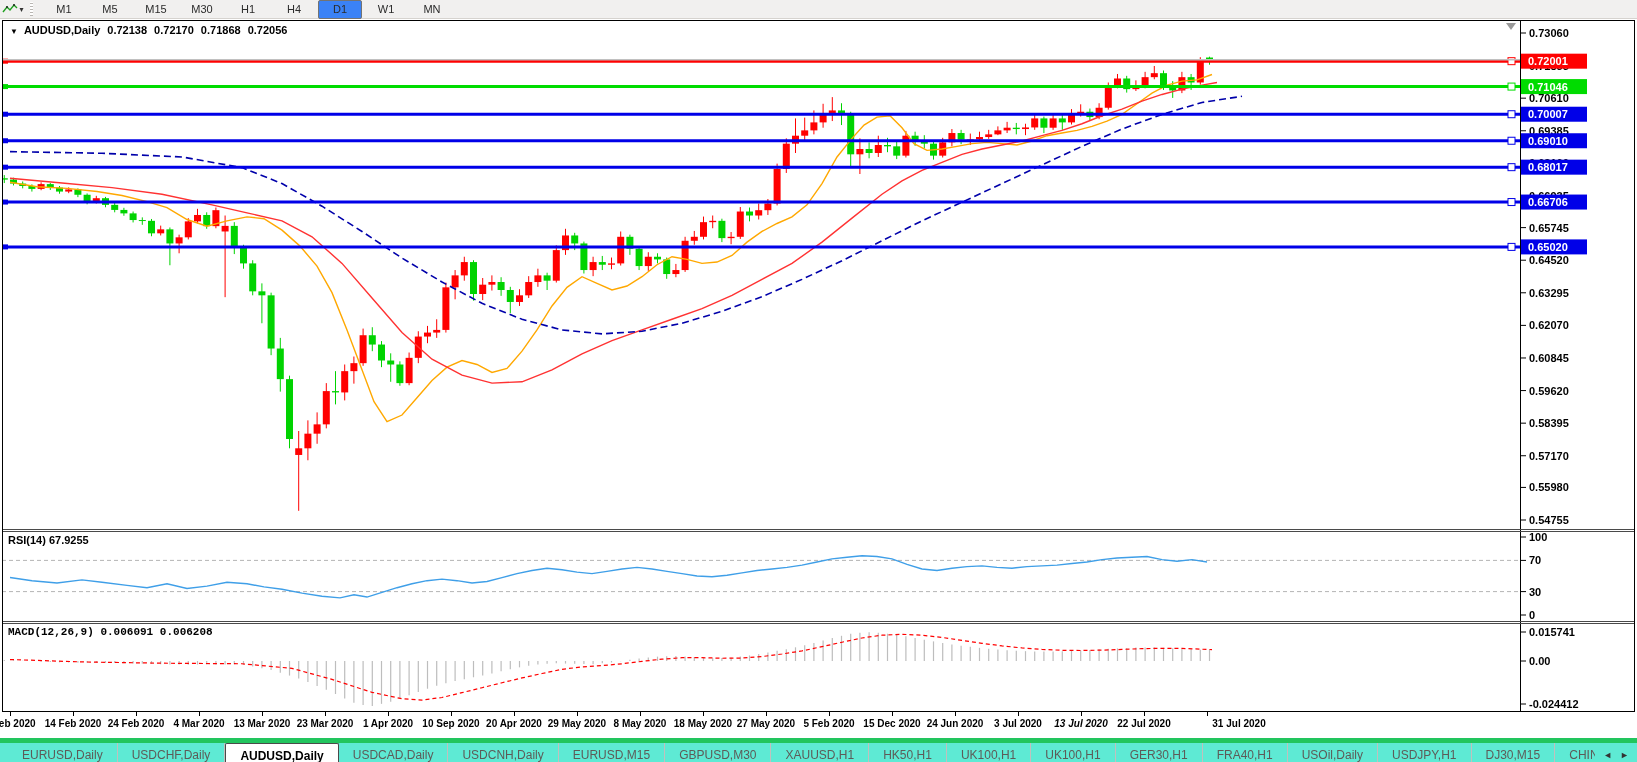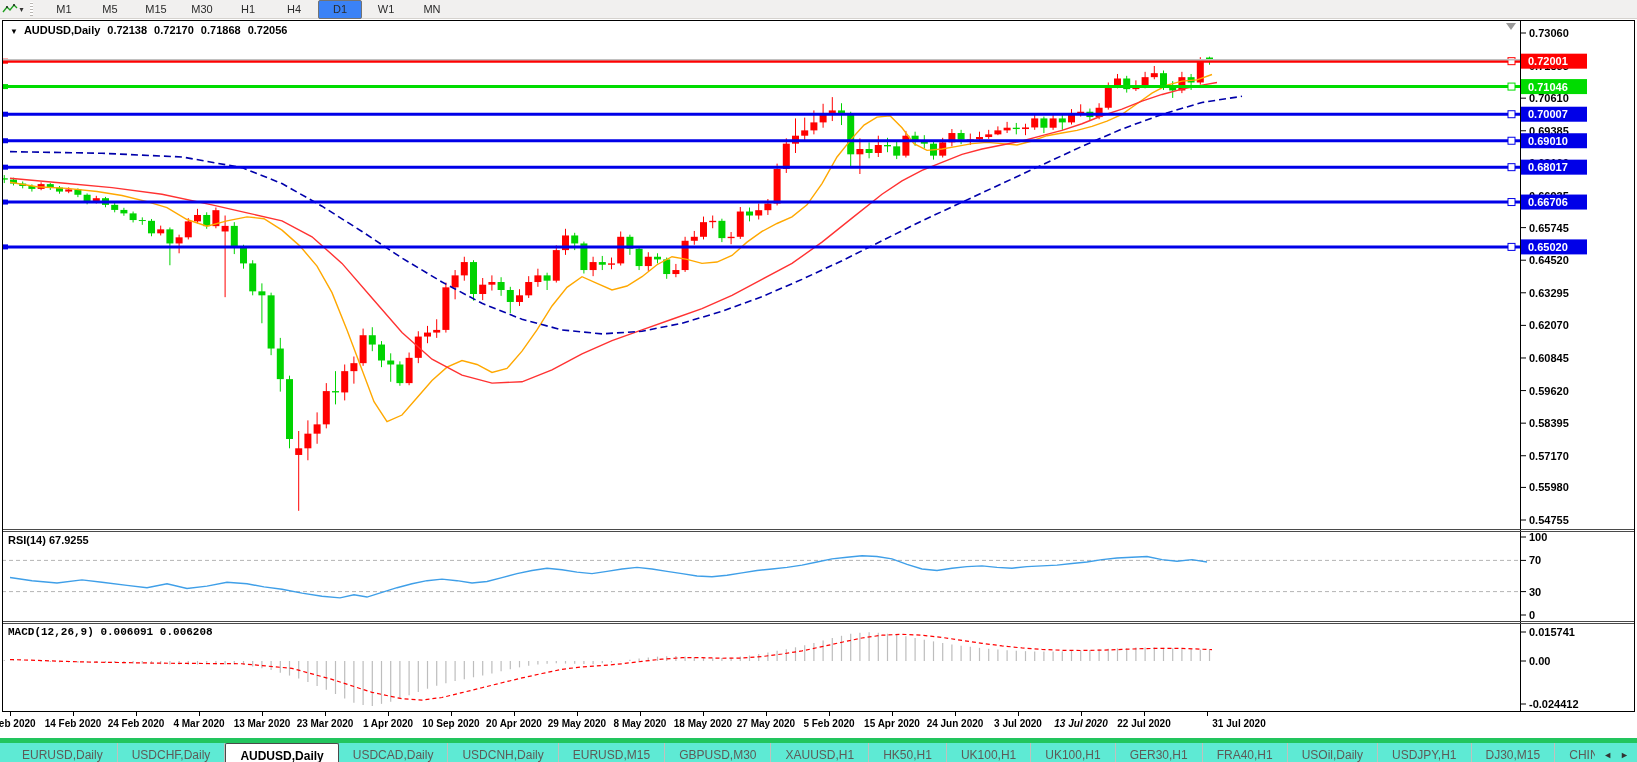--- a/index.html
+++ b/index.html
@@ -594,21 +594,21 @@
       <div class="date-label" style="left: 575px;">29 May 2020</div>
       <div class="date-tick" style="left: 638px;"></div>
       <div class="date-label" style="left: 638px;">8 May 2020</div>
       <div class="date-tick" style="left: 701px;"></div>
       <div class="date-label" style="left: 701px;">18 May 2020</div>
       <div class="date-tick" style="left: 764px;"></div>
       <div class="date-label" style="left: 764px;">27 May 2020</div>
       <div class="date-tick" style="left: 827px;"></div>
       <div class="date-label" style="left: 827px;">5 Feb 2020</div>
       <div class="date-tick" style="left: 890px;"></div>
-      <div class="date-label" style="left: 890px;">15 Apr 2020</div>
+      <div class="date-label" style="left: 890px;">15 Dec 2020</div>
       <div class="date-tick" style="left: 953px;"></div>
       <div class="date-label" style="left: 953px;">24 Jun 2020</div>
       <div class="date-tick" style="left: 1016px;"></div>
       <div class="date-label" style="left: 1016px;">3 Jul 2020</div>
       <div class="date-tick" style="left: 1079px;"></div>
       <div class="date-label" style="left: 1079px; font-style: italic;">13 Jul 2020</div>
       <div class="date-tick" style="left: 1142px;"></div>
       <div class="date-label" style="left: 1142px;">22 Jul 2020</div>
       <div class="date-tick" style="left: 1205px;"></div>
       <div class="date-label" style="left: 1205px; margin-left: 32px;">31 Jul 2020</div>

